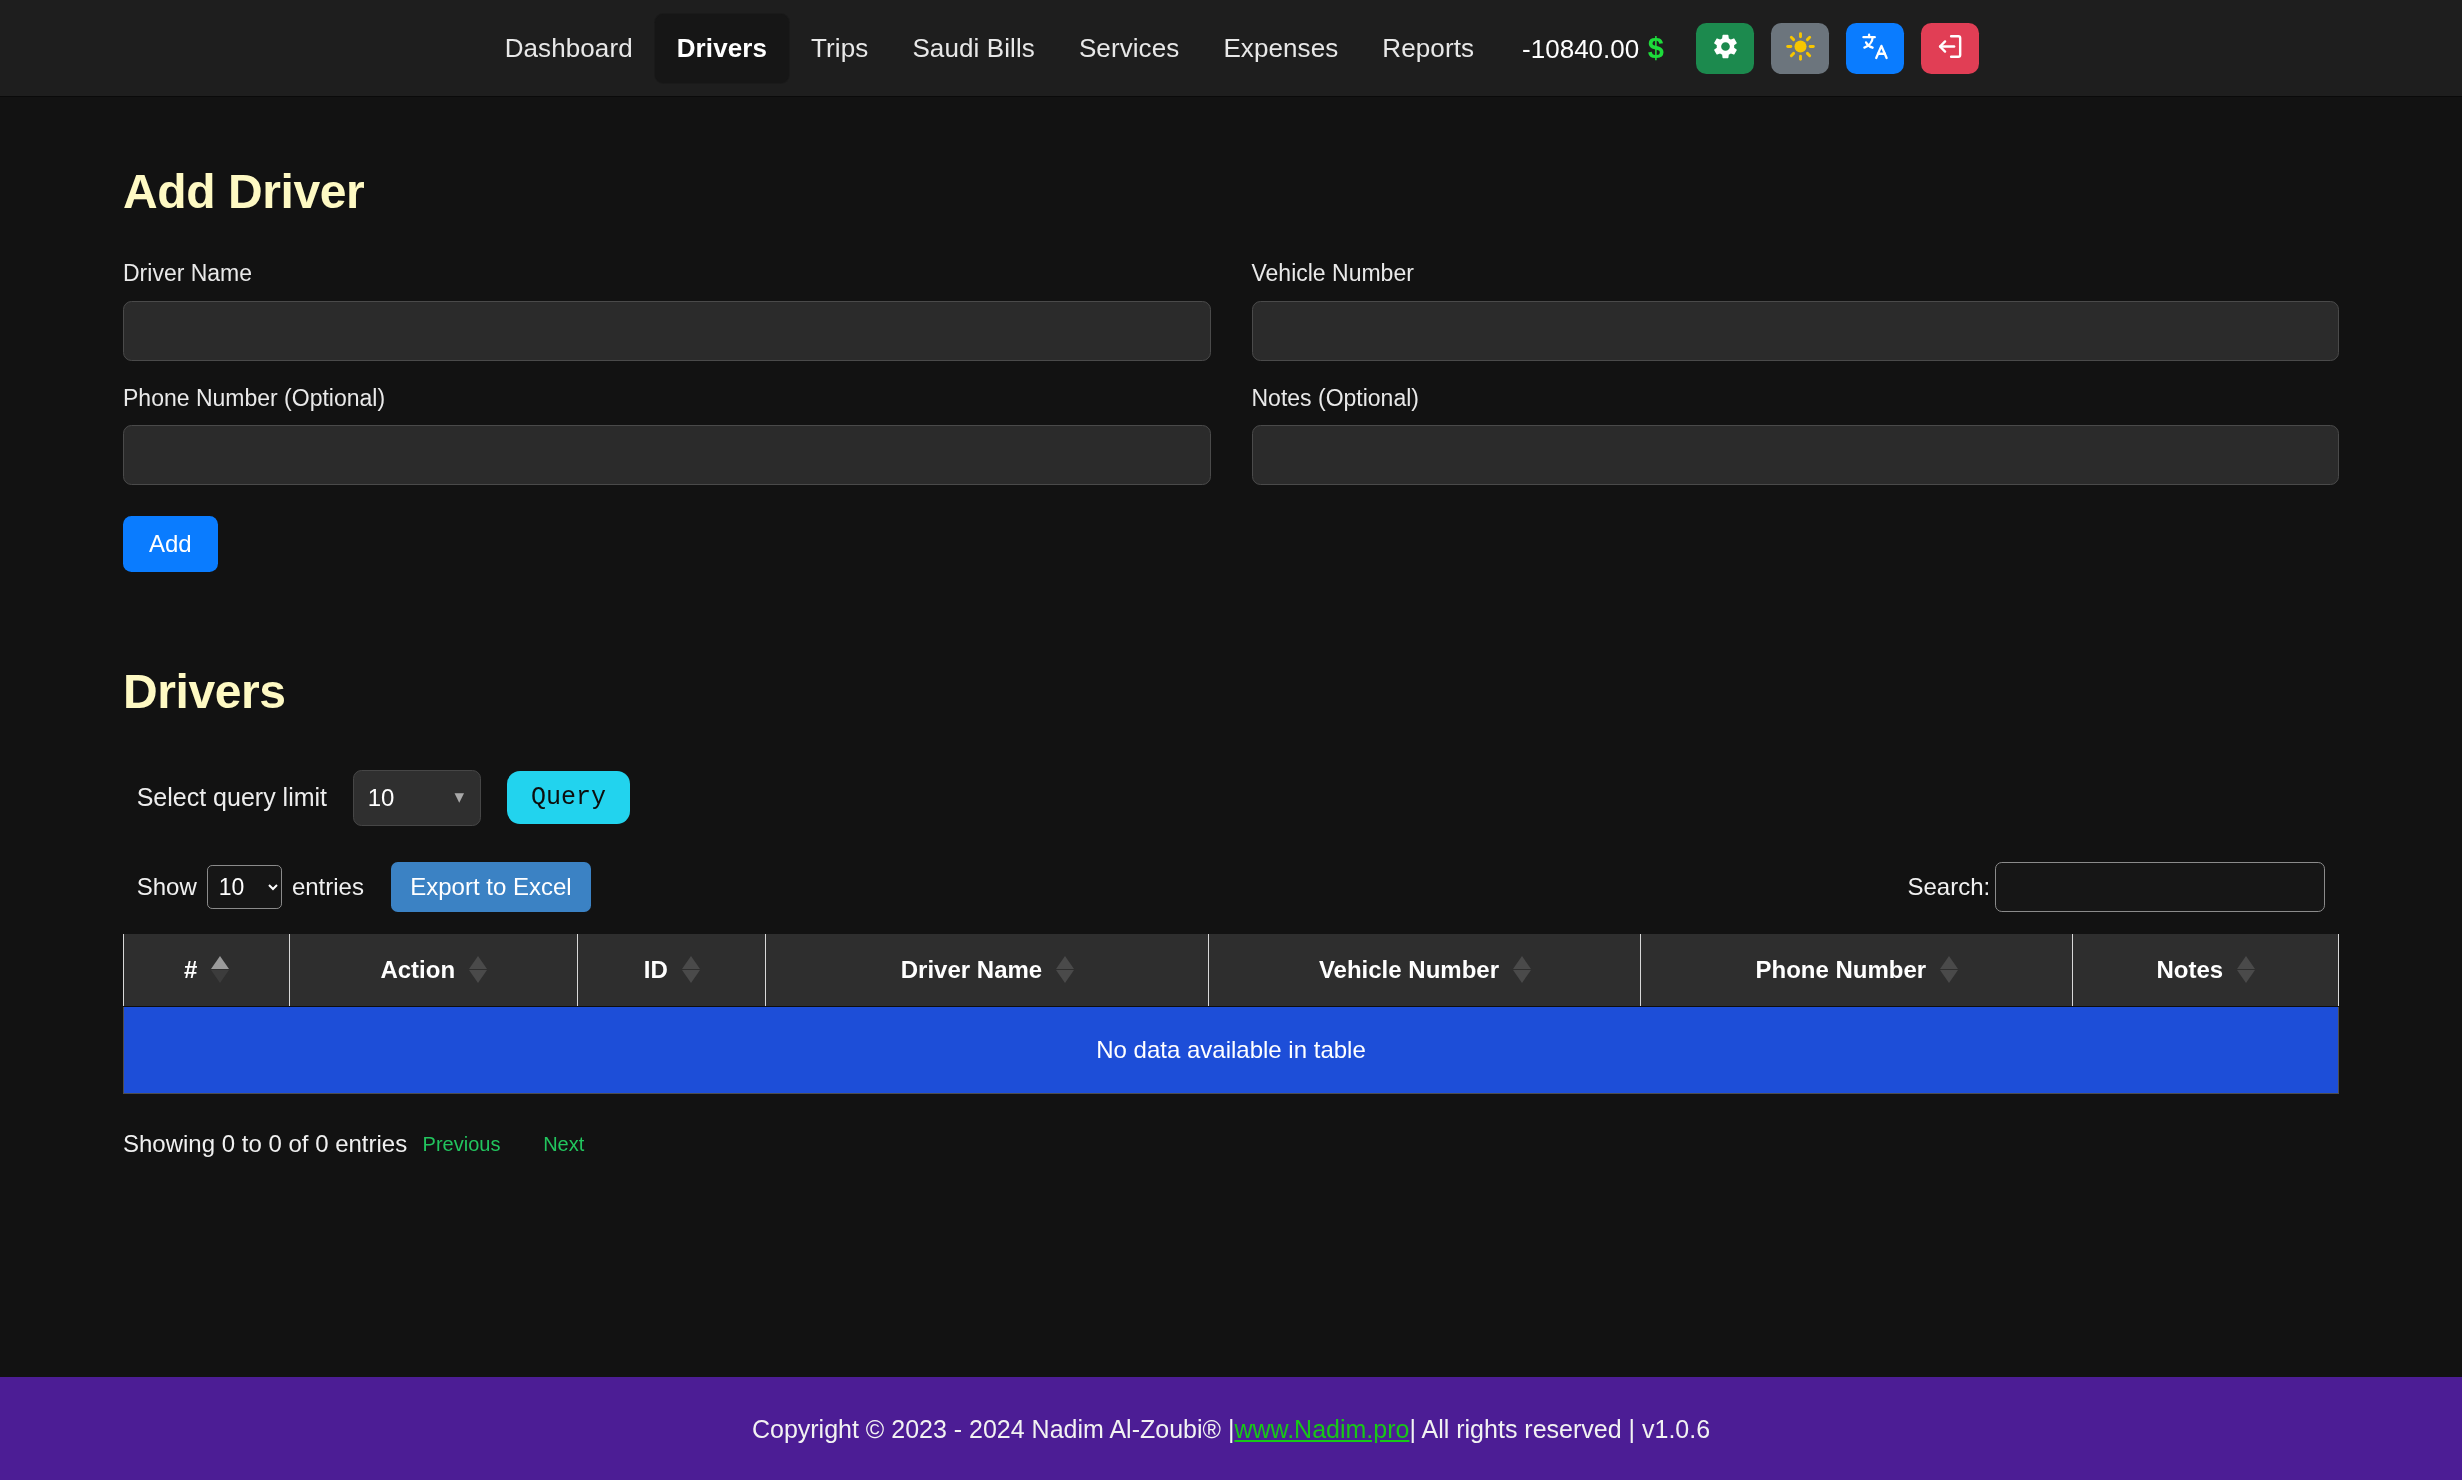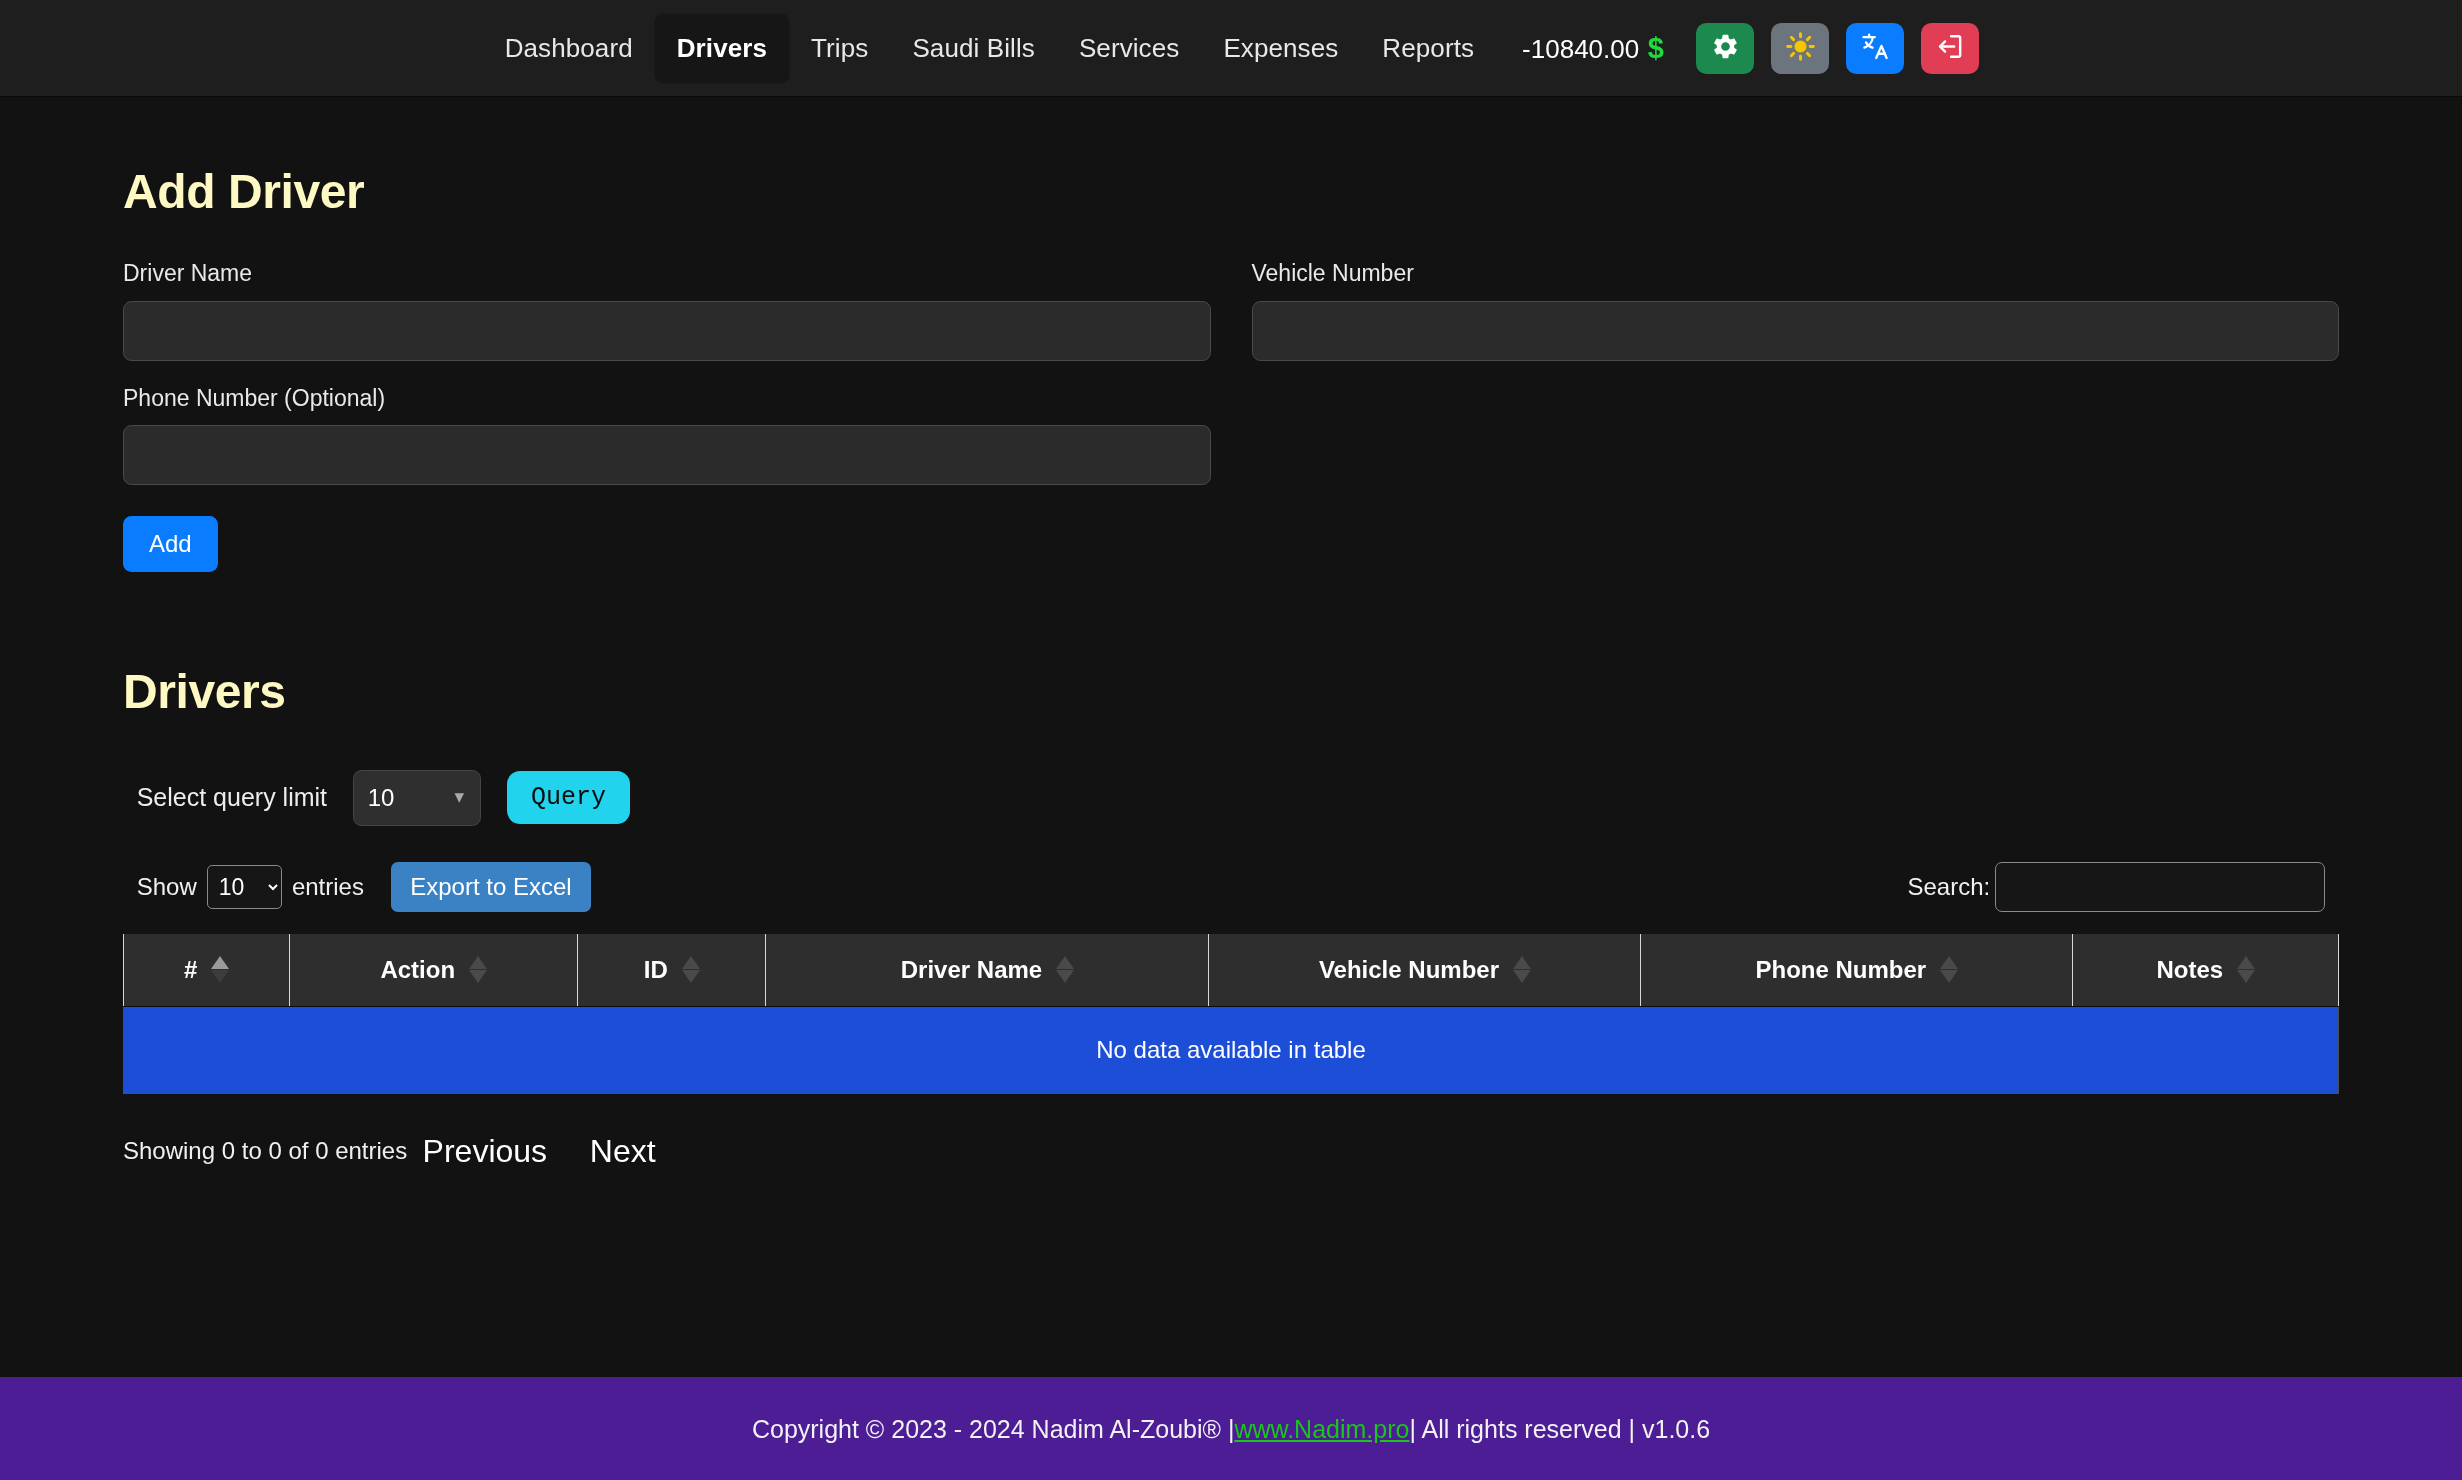--- a/index.html
+++ b/index.html
@@ -265,22 +265,22 @@
   .dt-bottom {
     display: flex;
     align-items: center;
     margin-top: 34px;
     padding: 0 0 0 0;
     color: #f0f0f0;
     font-size: 24px;
   }
   .paginate { display: flex; gap: 12px; padding-right: 48px; }
   .page-btn {
-    color: #ffffff;
-    font-size: 32px;
+    color: #22c55e;
+    font-size: 20px;
     padding: 5.1px 15.4px;
     cursor: default;
   }
 
   
   .footer {
     position: absolute;
     left: 0; right: 0;
     bottom: 0;
     height: 104px;
@@ -383,20 +383,24 @@
       <div class="field-group">
         <label class="field-label">Vehicle Number</label>
         <input class="text-input" type="text" placeholder="" style="">
       </div>
 
       <div class="field-group">
         <label class="field-label">Phone Number (Optional)</label>
         <input class="text-input" type="text" placeholder="" style="">
       </div>
 
+      <div class="field-group">
+        <label class="field-label">Notes (Optional)</label>
+        <input class="text-input" type="text" placeholder="" style="">
+      </div>
 
     </div>
 
     <button class="btn-add">Add</button>
 
     <h1 class="section-title drivers">Drivers</h1>
 
     <div class="query-row">
       <span class="query-label">Select query limit</span>
       <span class="select-wrap">

